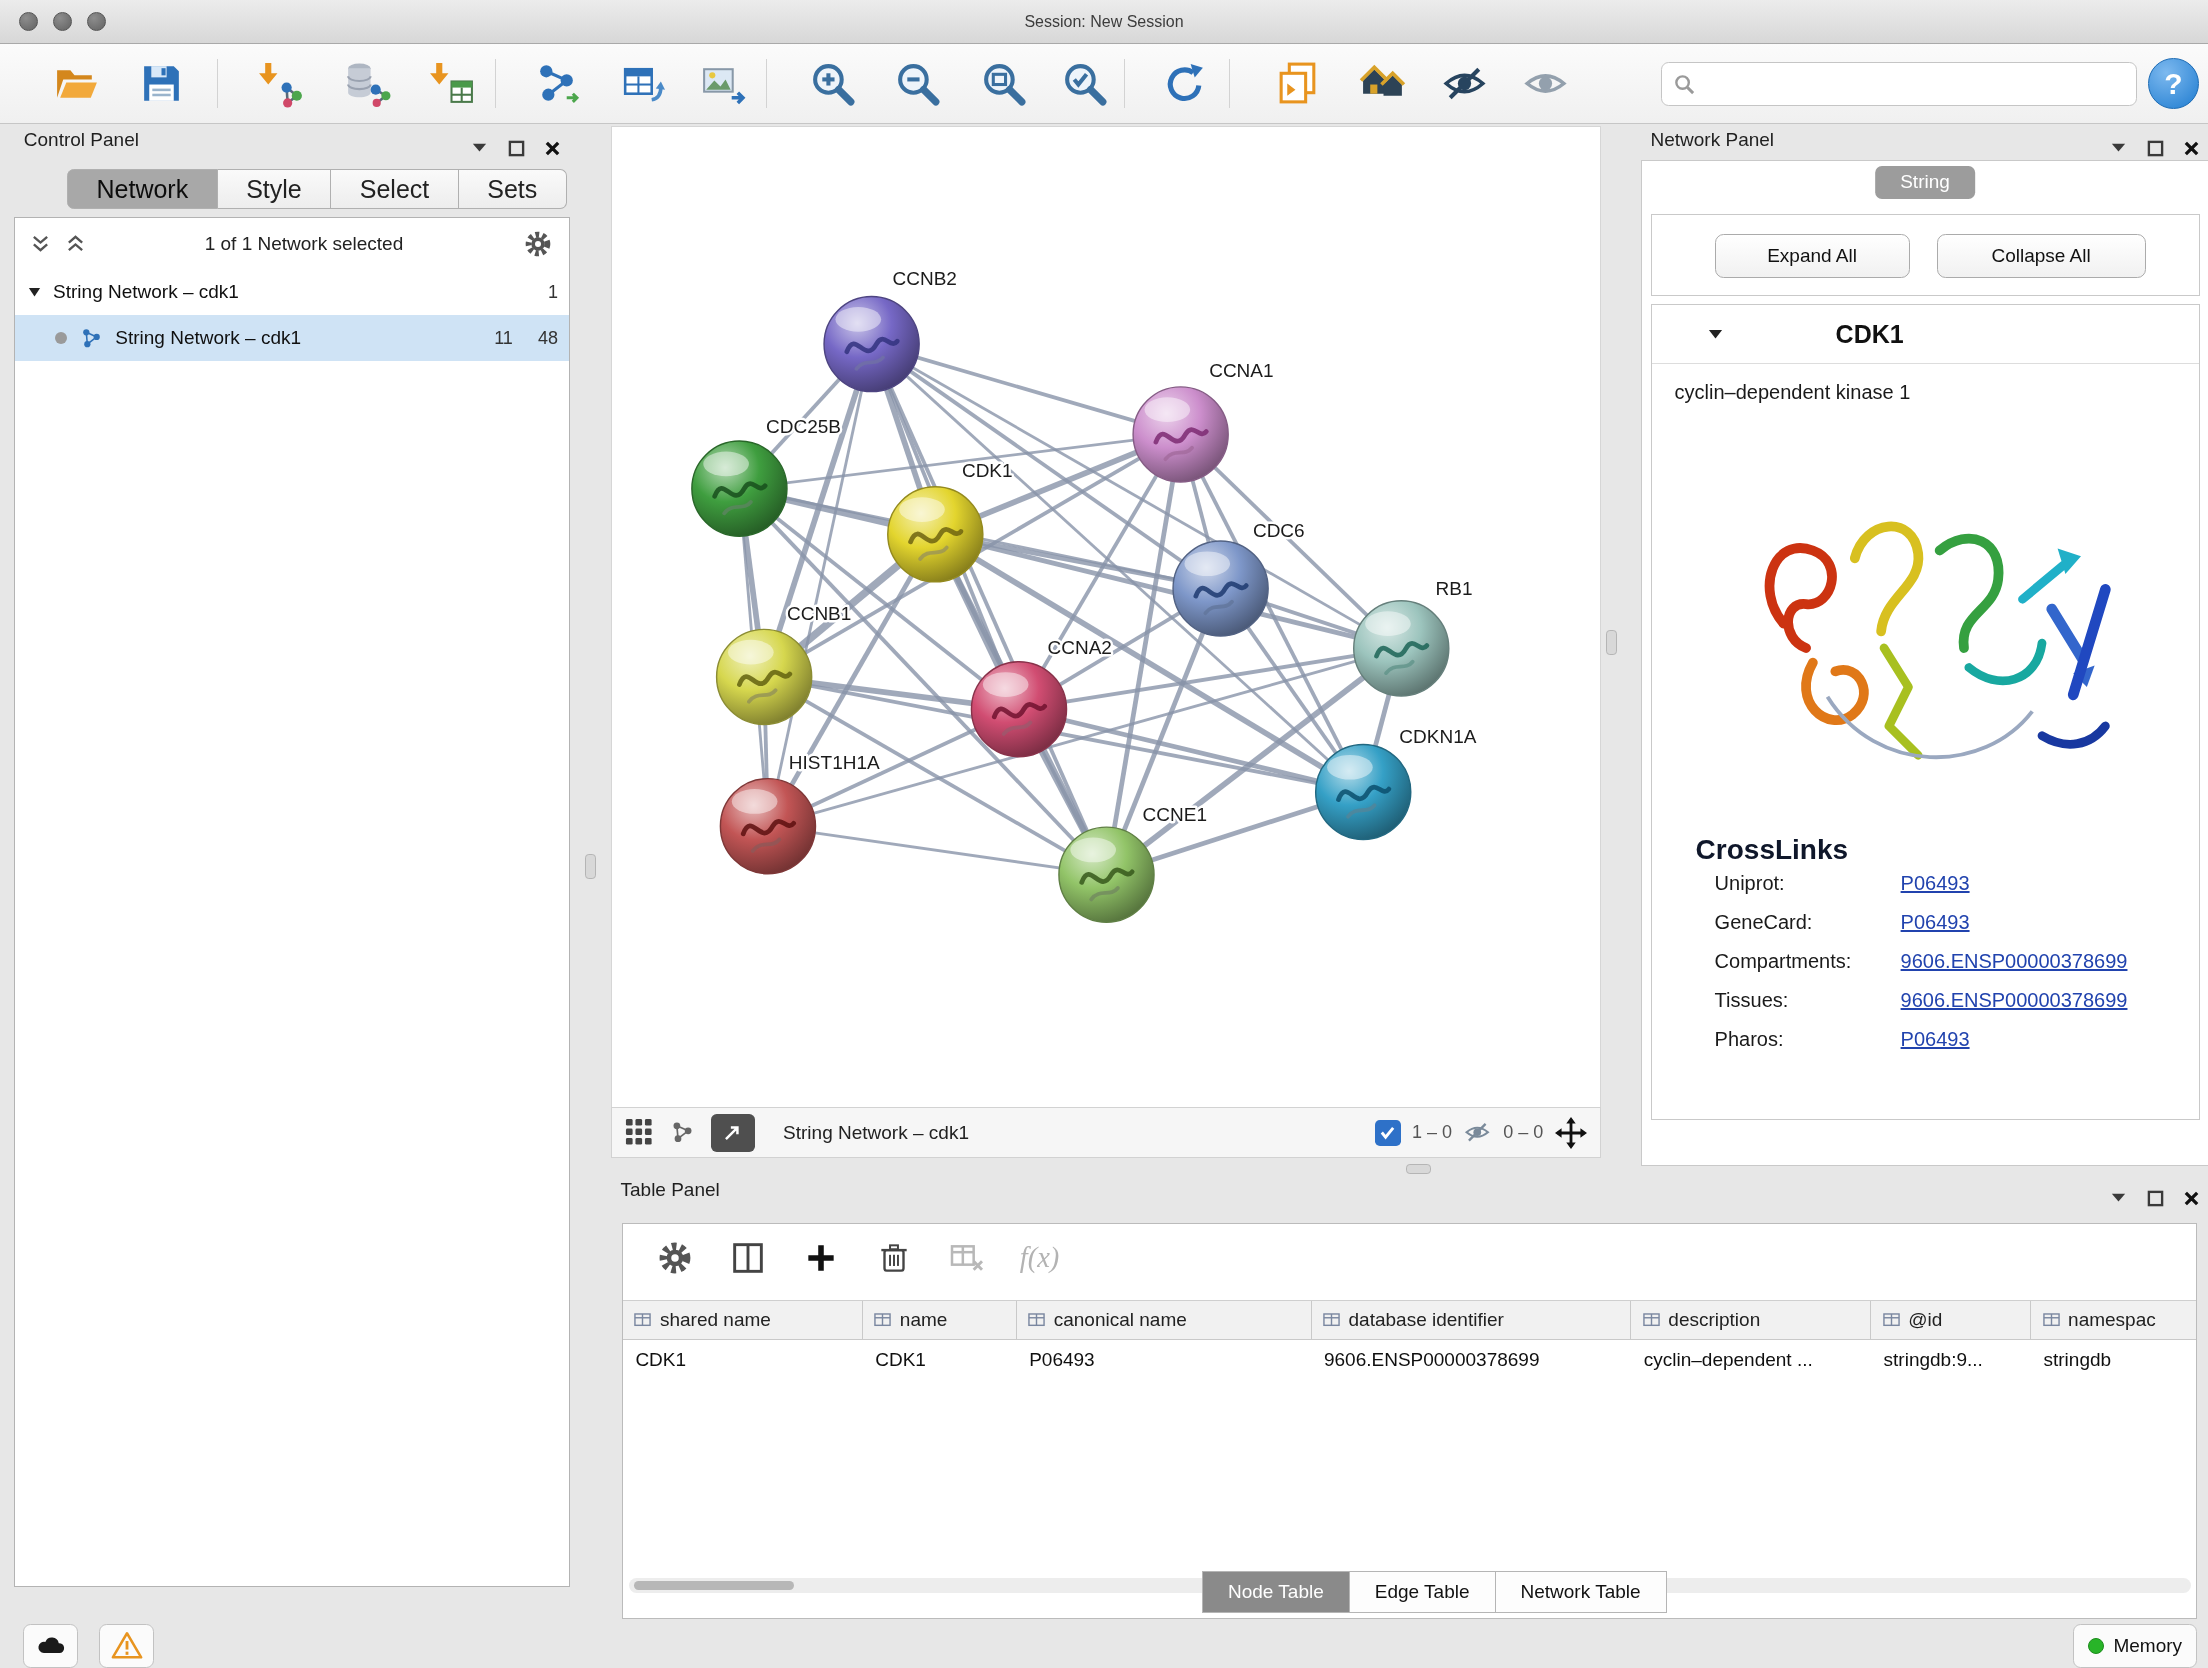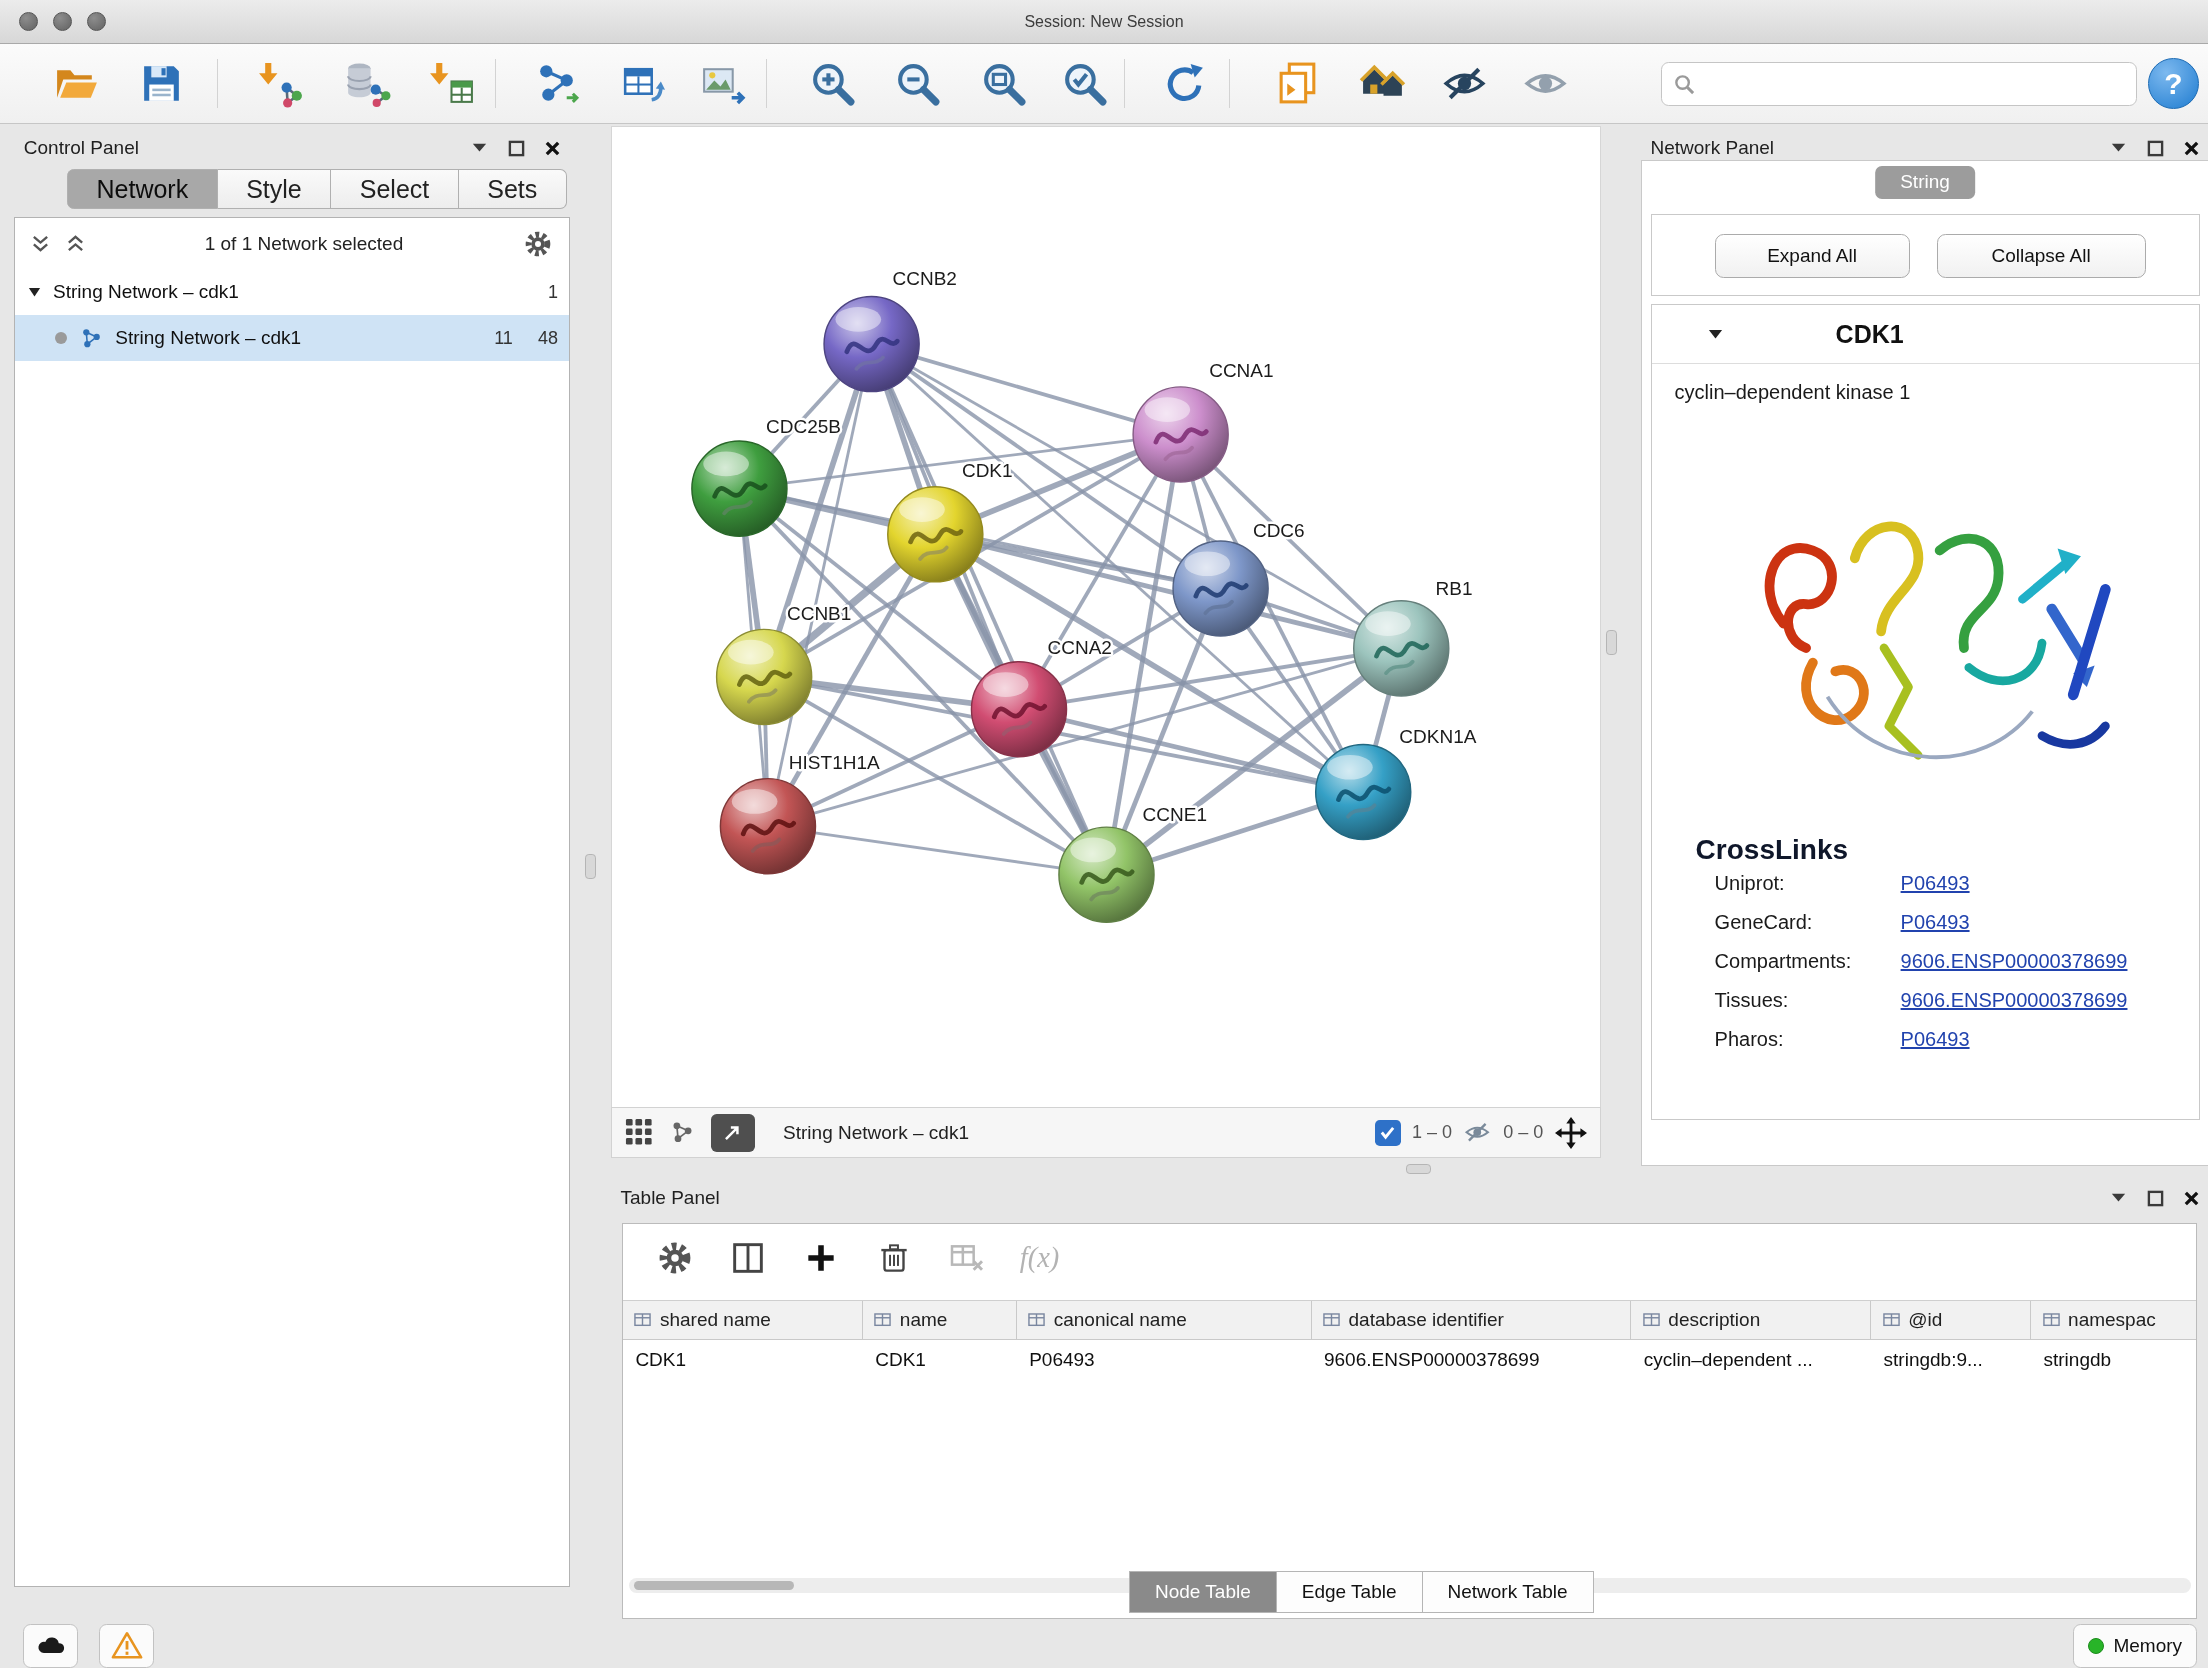--- a/index.html
+++ b/index.html
@@ -28,21 +28,21 @@
 .tb-zin{left:804px}.tb-zout{left:889px}.tb-zfit{left:975px}.tb-zsel{left:1056px}
 .tbd4{left:1124px}
 .tb-layout{left:1156px}
 .tbd5{left:1229px}
 .tb-ndex{left:1270px}.tb-homes{left:1355px}.tb-hide{left:1436px}.tb-show{left:1517px}
 .searchbox{position:absolute;left:1661px;top:18px;width:476px;height:44px;border:1px solid #c5c5c5;border-radius:7.6px;background:#fff;display:flex;align-items:center;padding:0 11.4px;gap:7.6px}
 .searchbox input{border:none;outline:none;font-size:19px;flex:1;background:transparent;font-family:"Liberation Sans",sans-serif}
 .help-btn{position:absolute;left:2148px;top:14.3px;width:51px;height:51px;border-radius:50%;background:radial-gradient(circle at 35% 28%,#7db9ef,#1f7cd0);color:#fff;font-size:30px;font-weight:bold;display:flex;align-items:center;justify-content:center;border:1px solid #1a6ab4}
 
 
-.panel-header{position:absolute;height:38px;display:flex;align-items:center;padding:0 9.5px}
+.panel-header{position:absolute;height:38px;display:flex;padding:0 9.5px}
 .panel-title{font-size:19px;color:#1f1f1f}
 .ph-icons{margin-left:auto;display:flex;gap:19px;align-items:center}
 .ph-icons span{display:flex;align-items:center;justify-content:center}
 
 
 .cph{left:14.3px;top:129px;width:556px}
 .cp-tabs{position:absolute;left:67px;top:169px;display:flex;height:40px}
 .cp-tab{padding:0 28.5px;border:1px solid #b0b0b0;border-left:none;background:linear-gradient(#fafafa,#ededed);font-size:25px;display:flex;align-items:center;color:#222}
 .cp-tab:first-child{border-left:1px solid #b0b0b0;border-radius:6.7px 0 0 6.7px}
 .cp-tab:last-child{border-radius:0 6.7px 6.7px 0}
@@ -92,21 +92,21 @@
 .tp-tools .ti{width:46px;height:46px;display:flex;align-items:center;justify-content:center}
 .fx{font-family:"Liberation Serif",serif;font-style:italic;font-size:28.5px;color:#b3b3b3}
 .tbl{position:absolute;left:0px;top:76px;width:1573px}
 .tbl-head{display:flex;height:40px;background:#f1f1f1;border-top:1px solid #cfcfcf;border-bottom:1px solid #c9c9c9}
 .th{display:flex;align-items:center;gap:8.6px;padding-left:11.4px;font-size:19px;color:#222;border-right:1px solid #c9c9c9}
 .tbl-row{display:flex;height:40px;align-items:center}
 .td{padding-left:12.4px;font-size:19px;color:#101010;white-space:nowrap;overflow:hidden}
 .c0{width:240px}.c1{width:154px}.c2{width:295px}.c3{width:320px}.c4{width:240px}.c5{width:160px}.c6{width:165px;border-right:none}
 .hscroll{position:absolute;left:5.7px;top:354px;width:1562px;height:15px;background:#ededed;border-radius:7.6px}
 .hthumb{position:absolute;left:5.7px;top:2.9px;width:160px;height:9.5px;background:#b7b7b7;border-radius:4.8px}
-.bt-tabs{position:absolute;left:1129px;top:1571px;display:flex;height:42px}
+.bt-tabs{position:absolute;left:1202px;top:1571px;display:flex;height:42px}
 .bt-tab{padding:0 25px;display:flex;align-items:center;font-size:19px;background:#fdfdfd;border:1px solid #b5b5b5;border-left:none;color:#111}
 .bt-tab:first-child{border-left:1px solid #b5b5b5}
 .bt-tab.sel{background:#8a8a8a;color:#fff}
 
 
 .sb-btn{position:absolute;top:1624px;width:55px;height:44px;background:#fbfbfb;border:1px solid #c2c2c2;border-radius:7.6px;display:flex;align-items:center;justify-content:center}
 .sb-cloud{left:23px}.sb-warn{left:99px}
 .memory{position:absolute;left:2073px;top:1624px;width:124px;height:44px;background:#fbfbfb;border:1px solid #c2c2c2;border-radius:7.6px;display:flex;align-items:center;justify-content:center;gap:9.5px;font-size:19px;color:#111}
 .gdot{width:16px;height:16px;border-radius:50%;background:#28b428;border:1px solid #1d8c1d}
 

